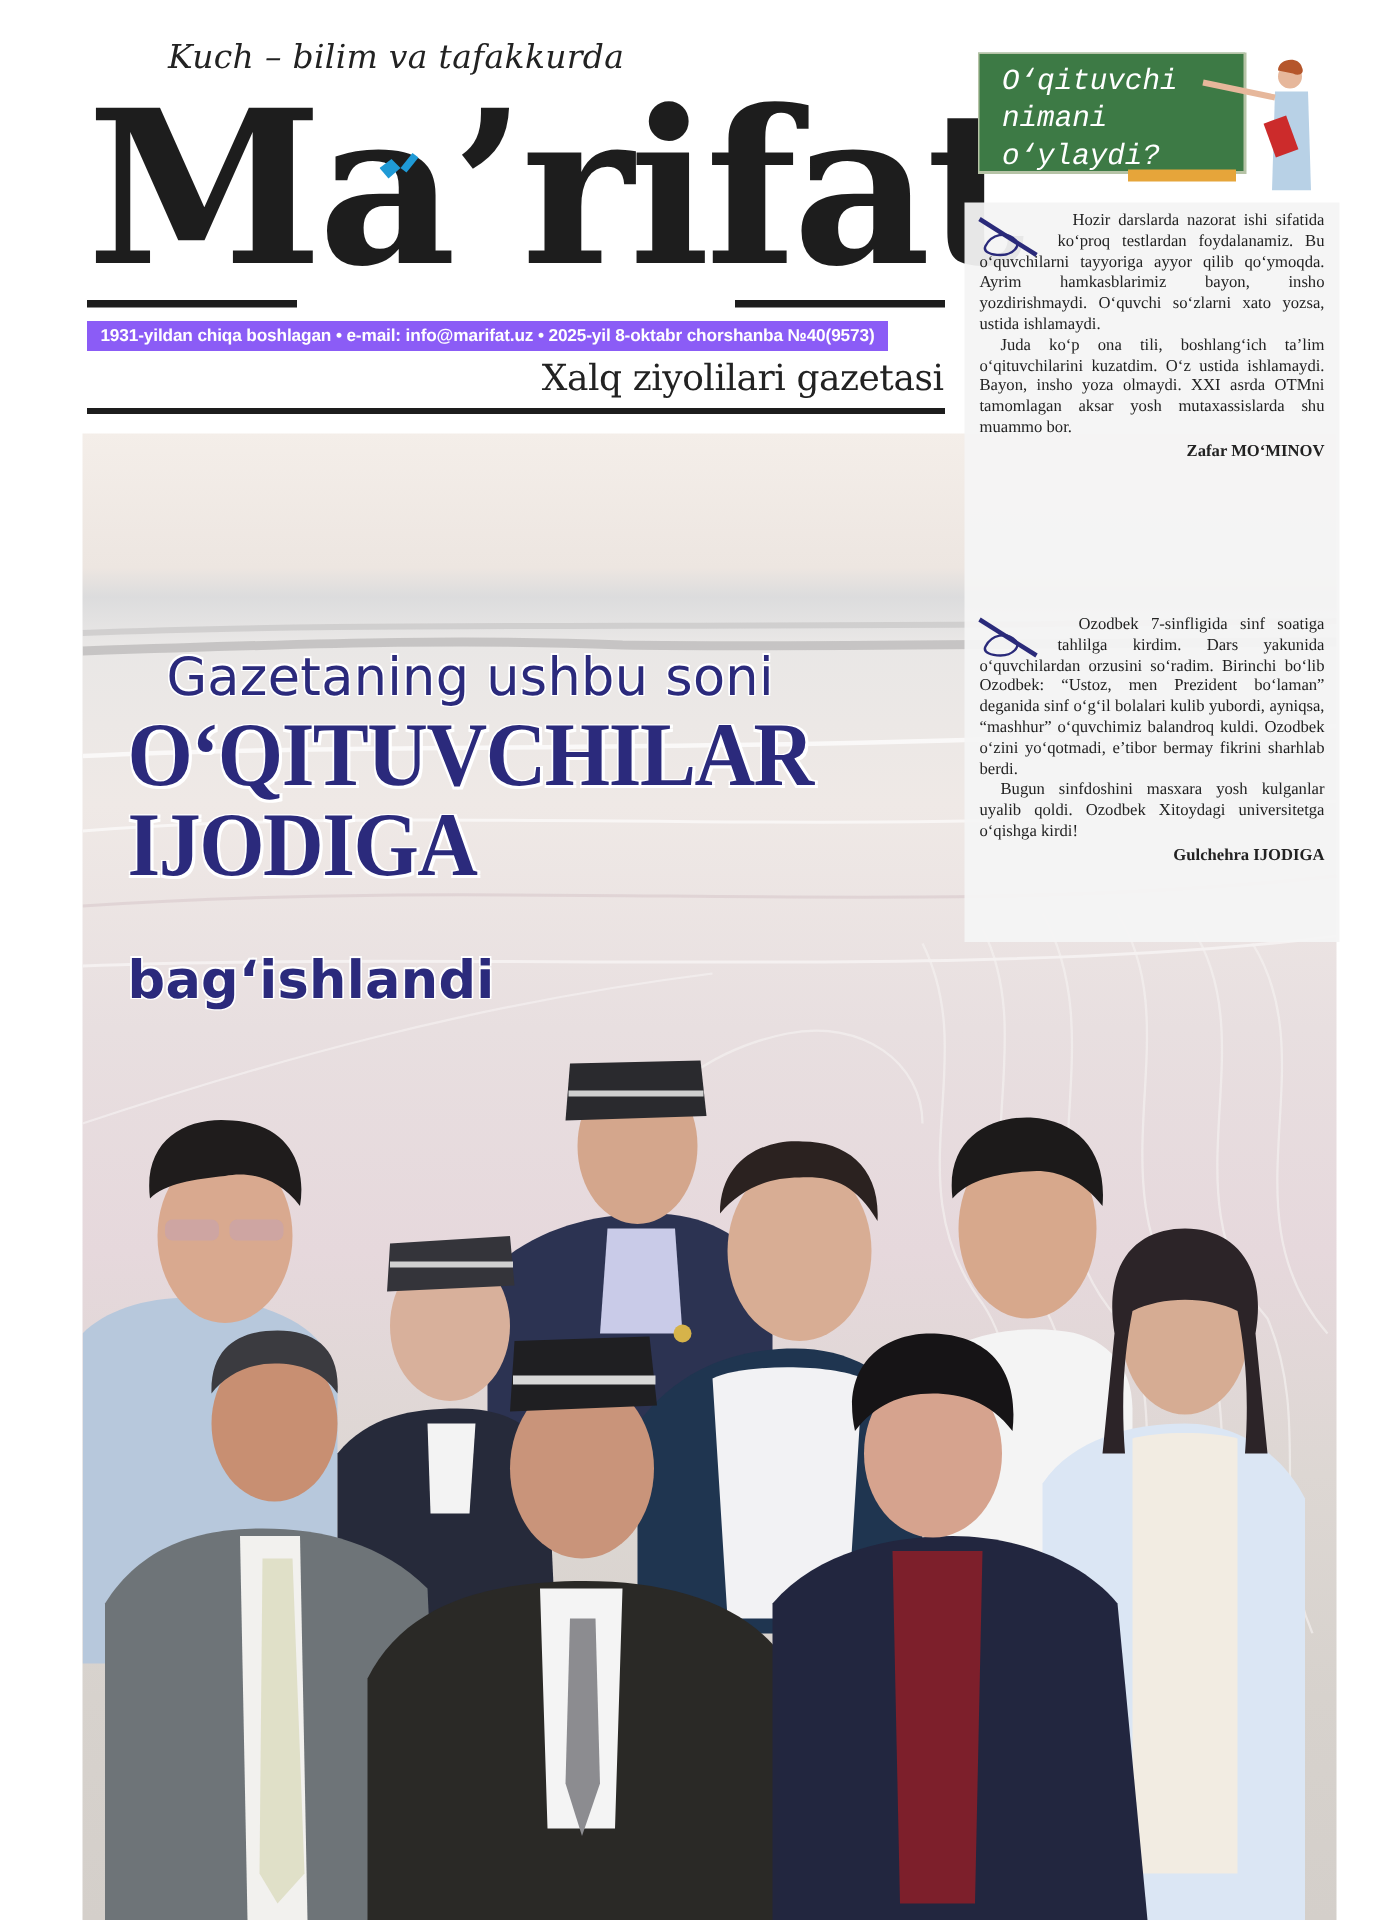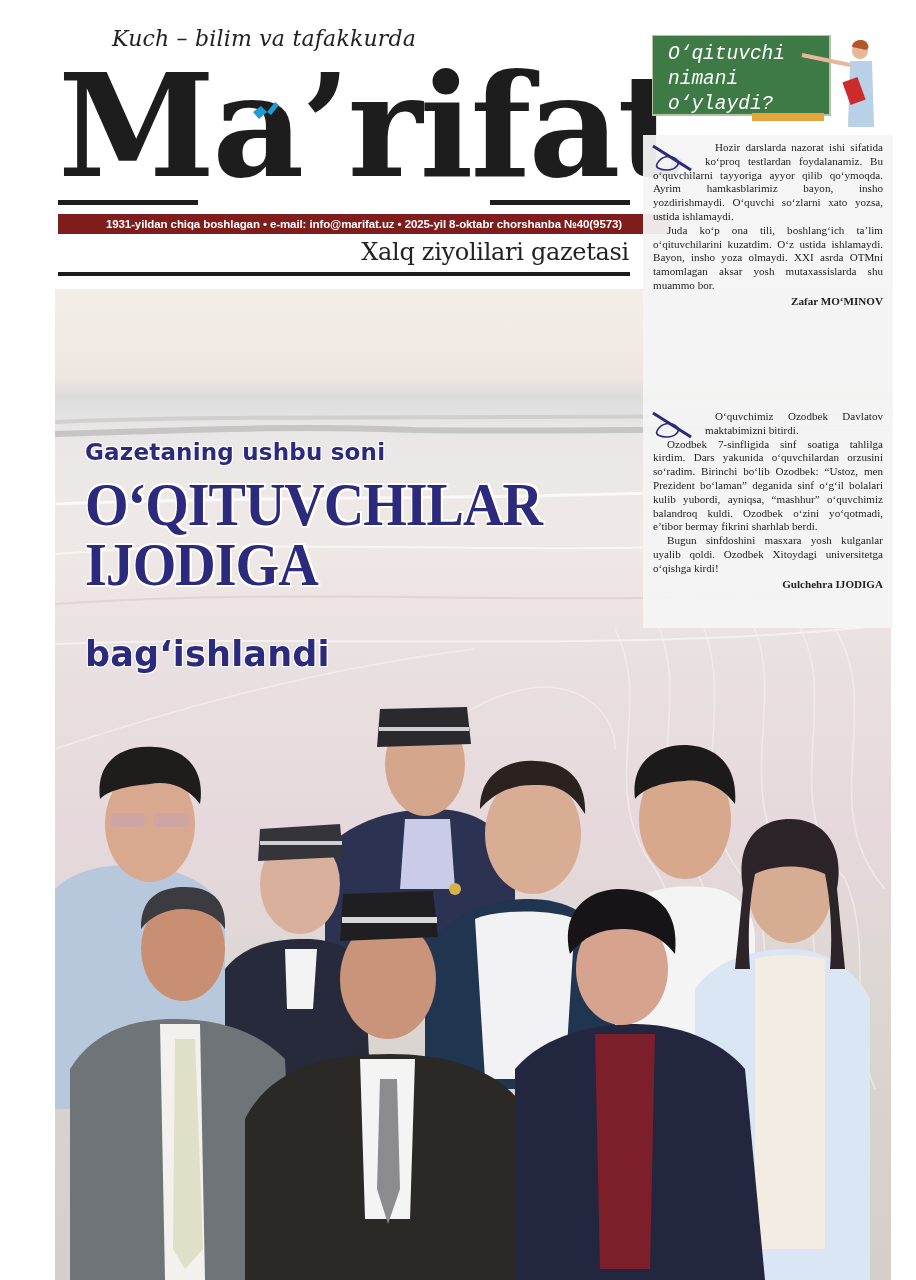--- a/index.html
+++ b/index.html
@@ -8,32 +8,32 @@
   
   .slogan { position:absolute; left:112px; top:26px; font-family:"DejaVu Serif", serif; font-style:italic; font-size:22px; color:#222; letter-spacing:0.2px; }
   .logo { position:absolute; left:58px; top:52px; width:572px; height:148px; }
   .logo-text { position:absolute; left:0; top:0; font-family:"DejaVu Serif", serif; font-weight:bold; font-size:142px; line-height:148px; color:#1d1d1d; letter-spacing:-3px; white-space:nowrap; }
   .logo-mark { position:absolute; left:195px; top:50px; width:26px; height:18px; }
   .sub-row { position:absolute; left:58px; top:196px; width:572px; height:14px; }
   .sub-row .bar { position:absolute; top:4px; height:5px; background:#1d1d1d; }
   .sub-row .bar.l { left:0; width:140px; }
   .sub-row .bar.r { right:0; width:140px; }
   .sub-row .tag { position:absolute; left:0; right:0; top:-1px; text-align:center; font-style:italic; font-weight:bold; font-size:10.5px; color:#222; }
-  .infobar { position:absolute; left:58px; top:214px; width:612px; height:20px; background:#7f1d1d; color:#fff; font-family:"Liberation Sans", sans-serif; font-weight:bold; font-size:11.5px; line-height:20px; text-align:center; white-space:nowrap; letter-spacing:-0.1px; }
+  .infobar { position:absolute; left:58px; top:214px; width:534px; height:20px; background:#8b5cf6; color:#fff; font-family:"Liberation Sans", sans-serif; font-weight:bold; font-size:11.5px; line-height:20px; text-align:center; white-space:nowrap; letter-spacing:-0.1px; }
   .subtitle { position:absolute; right:287px; top:238px; font-family:"DejaVu Serif", serif; font-size:24px; color:#222; letter-spacing:-0.3px; }
   .rule-bottom { position:absolute; left:58px; top:272px; width:572px; height:4px; background:#1d1d1d; }
 
   
   .hero { position:absolute; left:55px; top:289px; width:836px; height:991px; overflow:hidden;
     background:
       linear-gradient(180deg, #f4eee9 0%, #ede6e1 9%, #dcdcdd 11%, #e9e7e6 14%, #efe9e6 25%, #e8dfe0 40%, #e6d8dc 55%, #ddd7d3 70%, #d7d2cd 85%, #d4cfca 100%); }
   .hero .streaks { position:absolute; left:0; top:95px; width:100%; height:300px; }
   .hero .waves { position:absolute; left:0; top:300px; width:100%; height:500px; opacity:0.8; }
   .headline { position:absolute; left:30px; top:141px; color:#2b2a7c; }
-  .hl-1 { font-family:"DejaVu Sans", sans-serif; font-weight:bold; font-size:23px; letter-spacing:0.2px; line-height:44px; text-shadow:1px 1px 0 #ffffff, -1px -1px 0 #ffffff, 1px -1px 0 #ffffff, -1px 1px 0 #ffffff; }
+  .hl-1 { font-family:"DejaVu Sans", sans-serif; font-weight:normal; font-size:35px; letter-spacing:0.2px; line-height:44px; text-shadow:1px 1px 0 #ffffff, -1px -1px 0 #ffffff, 1px -1px 0 #ffffff, -1px 1px 0 #ffffff;text-align:center; }
   .hl-2, .hl-3 { font-family:"Liberation Serif", serif; font-weight:bold; font-size:56px; line-height:60px; letter-spacing:-1px; transform:scaleY(1.08); transform-origin:left; text-shadow:2px 2px 0 #ffffff, -1px -1px 0 #ffffff, 2px -1px 0 #ffffff, -1px 2px 0 #ffffff; }
   .hl-4 { font-family:"DejaVu Sans", sans-serif; font-weight:bold; font-size:35px; letter-spacing:0.2px; line-height:38px; text-shadow:1px 1px 0 #ffffff, -1px -1px 0 #ffffff, 1px -1px 0 #ffffff, -1px 1px 0 #ffffff;margin-top:41px; }
 
   
   .people { position:absolute; left:0; top:0; width:836px; height:991px; }
 
   
   .board { position:absolute; left:652px; top:35px; width:226px; height:92px; }
   .board-text { position:absolute; left:668px; top:42px; font-family:Liberation Mono, monospace; font-style:italic; font-size:19.5px; line-height:25px; color:#ffffff; }
   .column { position:absolute; left:643px; top:135px; width:250px; height:493px; background:rgba(244,244,244,0.94); }
@@ -196,17 +196,16 @@
   <p>Juda ko‘p ona tili, boshlang‘ich ta’lim o‘qituvchilarini kuzatdim. O‘z ustida ishlamaydi. Bayon, insho yoza olmaydi. XXI asrda OTMni tamomlagan aksar yosh mutaxassislarda shu muammo bor.</p>
   <p class="sig">Zafar MO‘MINOV</p>
 </div>
 
 <svg class="pen" style="left:651px; top:409px;" viewBox="0 0 44 30">
   <path d="M2,4 L40,28" stroke="#2a2a7a" stroke-width="3"></path>
   <path d="M6,22 C10,14 20,12 26,18 C30,22 24,28 16,28 C10,28 4,26 6,22 Z" stroke="#2a2a7a" stroke-width="1.6" fill="none"></path>
 </svg>
 <div class="col-text" style="top:410px;">
   <div class="float-pad2"></div>
-  <p class="first" style="text-indent:10px;">O‘quvchimiz Ozodbek Davlatov maktabimizni bitirdi.</p>
   <p>Ozodbek 7-sinfligida sinf soatiga tahlilga kirdim. Dars yakunida o‘quvchilardan orzusini so‘radim. Birinchi bo‘lib Ozodbek: “Ustoz, men Prezident bo‘laman” deganida sinf o‘g‘il bolalari kulib yubordi, ayniqsa, “mashhur” o‘quvchimiz balandroq kuldi. Ozodbek o‘zini yo‘qotmadi, e’tibor bermay fikrini sharhlab berdi.</p>
   <p>Bugun sinfdoshini masxara yosh kulganlar uyalib qoldi. Ozodbek Xitoydagi universitetga o‘qishga kirdi!</p>
   <p class="sig">Gulchehra IJODIGA</p>
 </div>
 
 </body></html>

